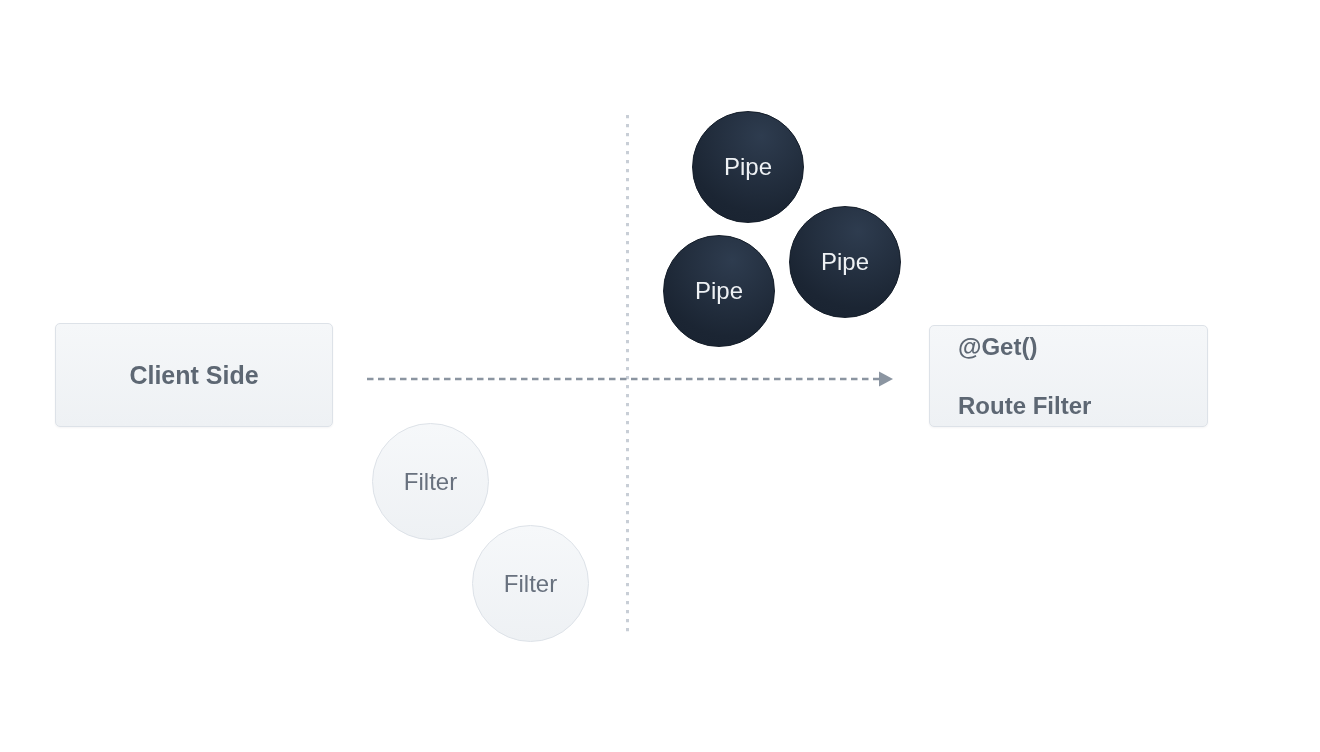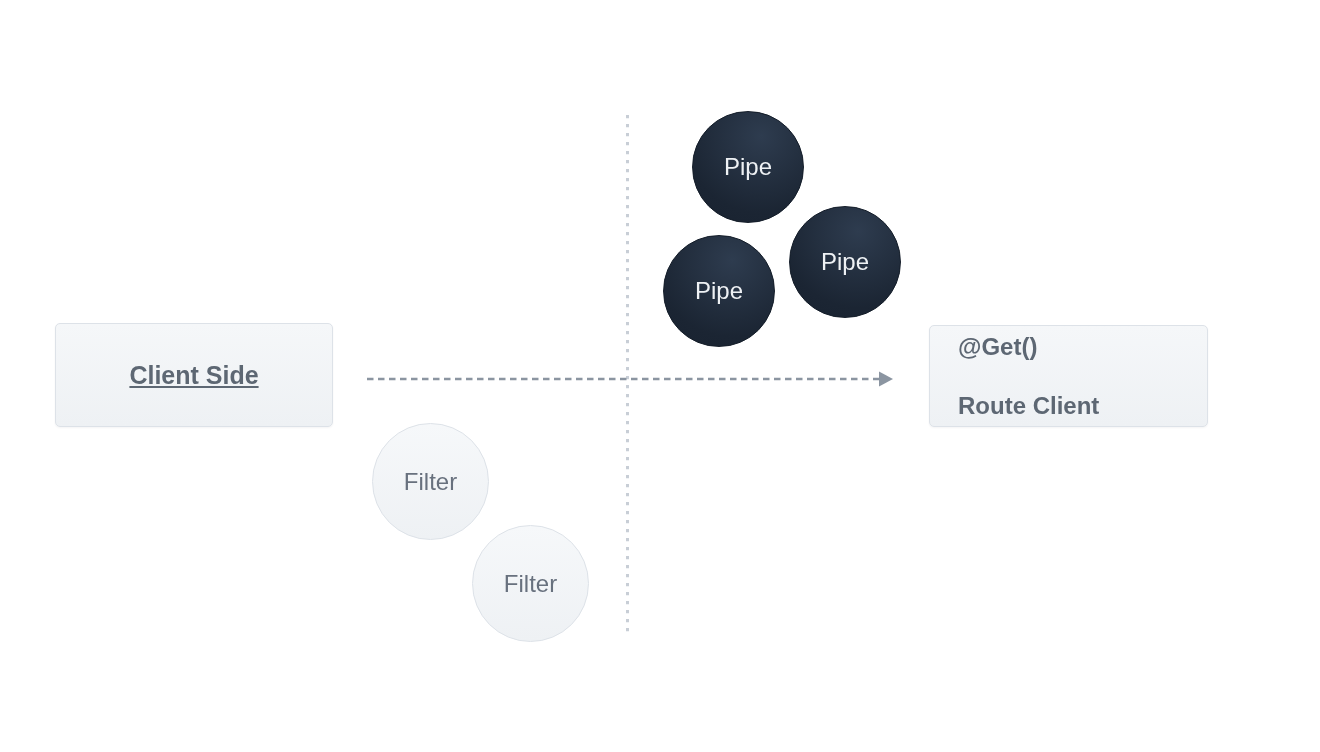--- a/index.html
+++ b/index.html
@@ -35,21 +35,20 @@
   }
   .client-box {
     left: 55px;
     top: 323px;
     width: 278px;
     height: 104px;
     display: flex;
     align-items: center;
     justify-content: center;
     font-size: 25px;
-    text-decoration: underline;
   }
   .route-box {
     left: 929px;
     top: 325px;
     width: 279px;
     height: 102px;
     display: flex;
     flex-direction: column;
     justify-content: space-between;
     padding-left: 28px;
@@ -98,21 +97,21 @@
     <line x1="367" y1="379" x2="879" y2="379" stroke-width="2.5" stroke-dasharray="6.5 4.5" stroke="#8b95a1"></line>
     <polygon points="879,371.5 893,379 879,386.5" fill="#8b95a1"></polygon>
   </svg>
 
   <div class="node-box client-box">
     <span>Client Side</span>
   </div>
 
   <div class="node-box route-box">
     <span>@Get()</span>
-    <span>Route Client</span>
+    <span>Route Filter</span>
   </div>
 
   <div class="circle pipe-circle pipe-1">
     <span>Pipe</span>
   </div>
   <div class="circle pipe-circle pipe-2">
     <span>Pipe</span>
   </div>
   <div class="circle pipe-circle pipe-3">
     <span>Pipe</span>

